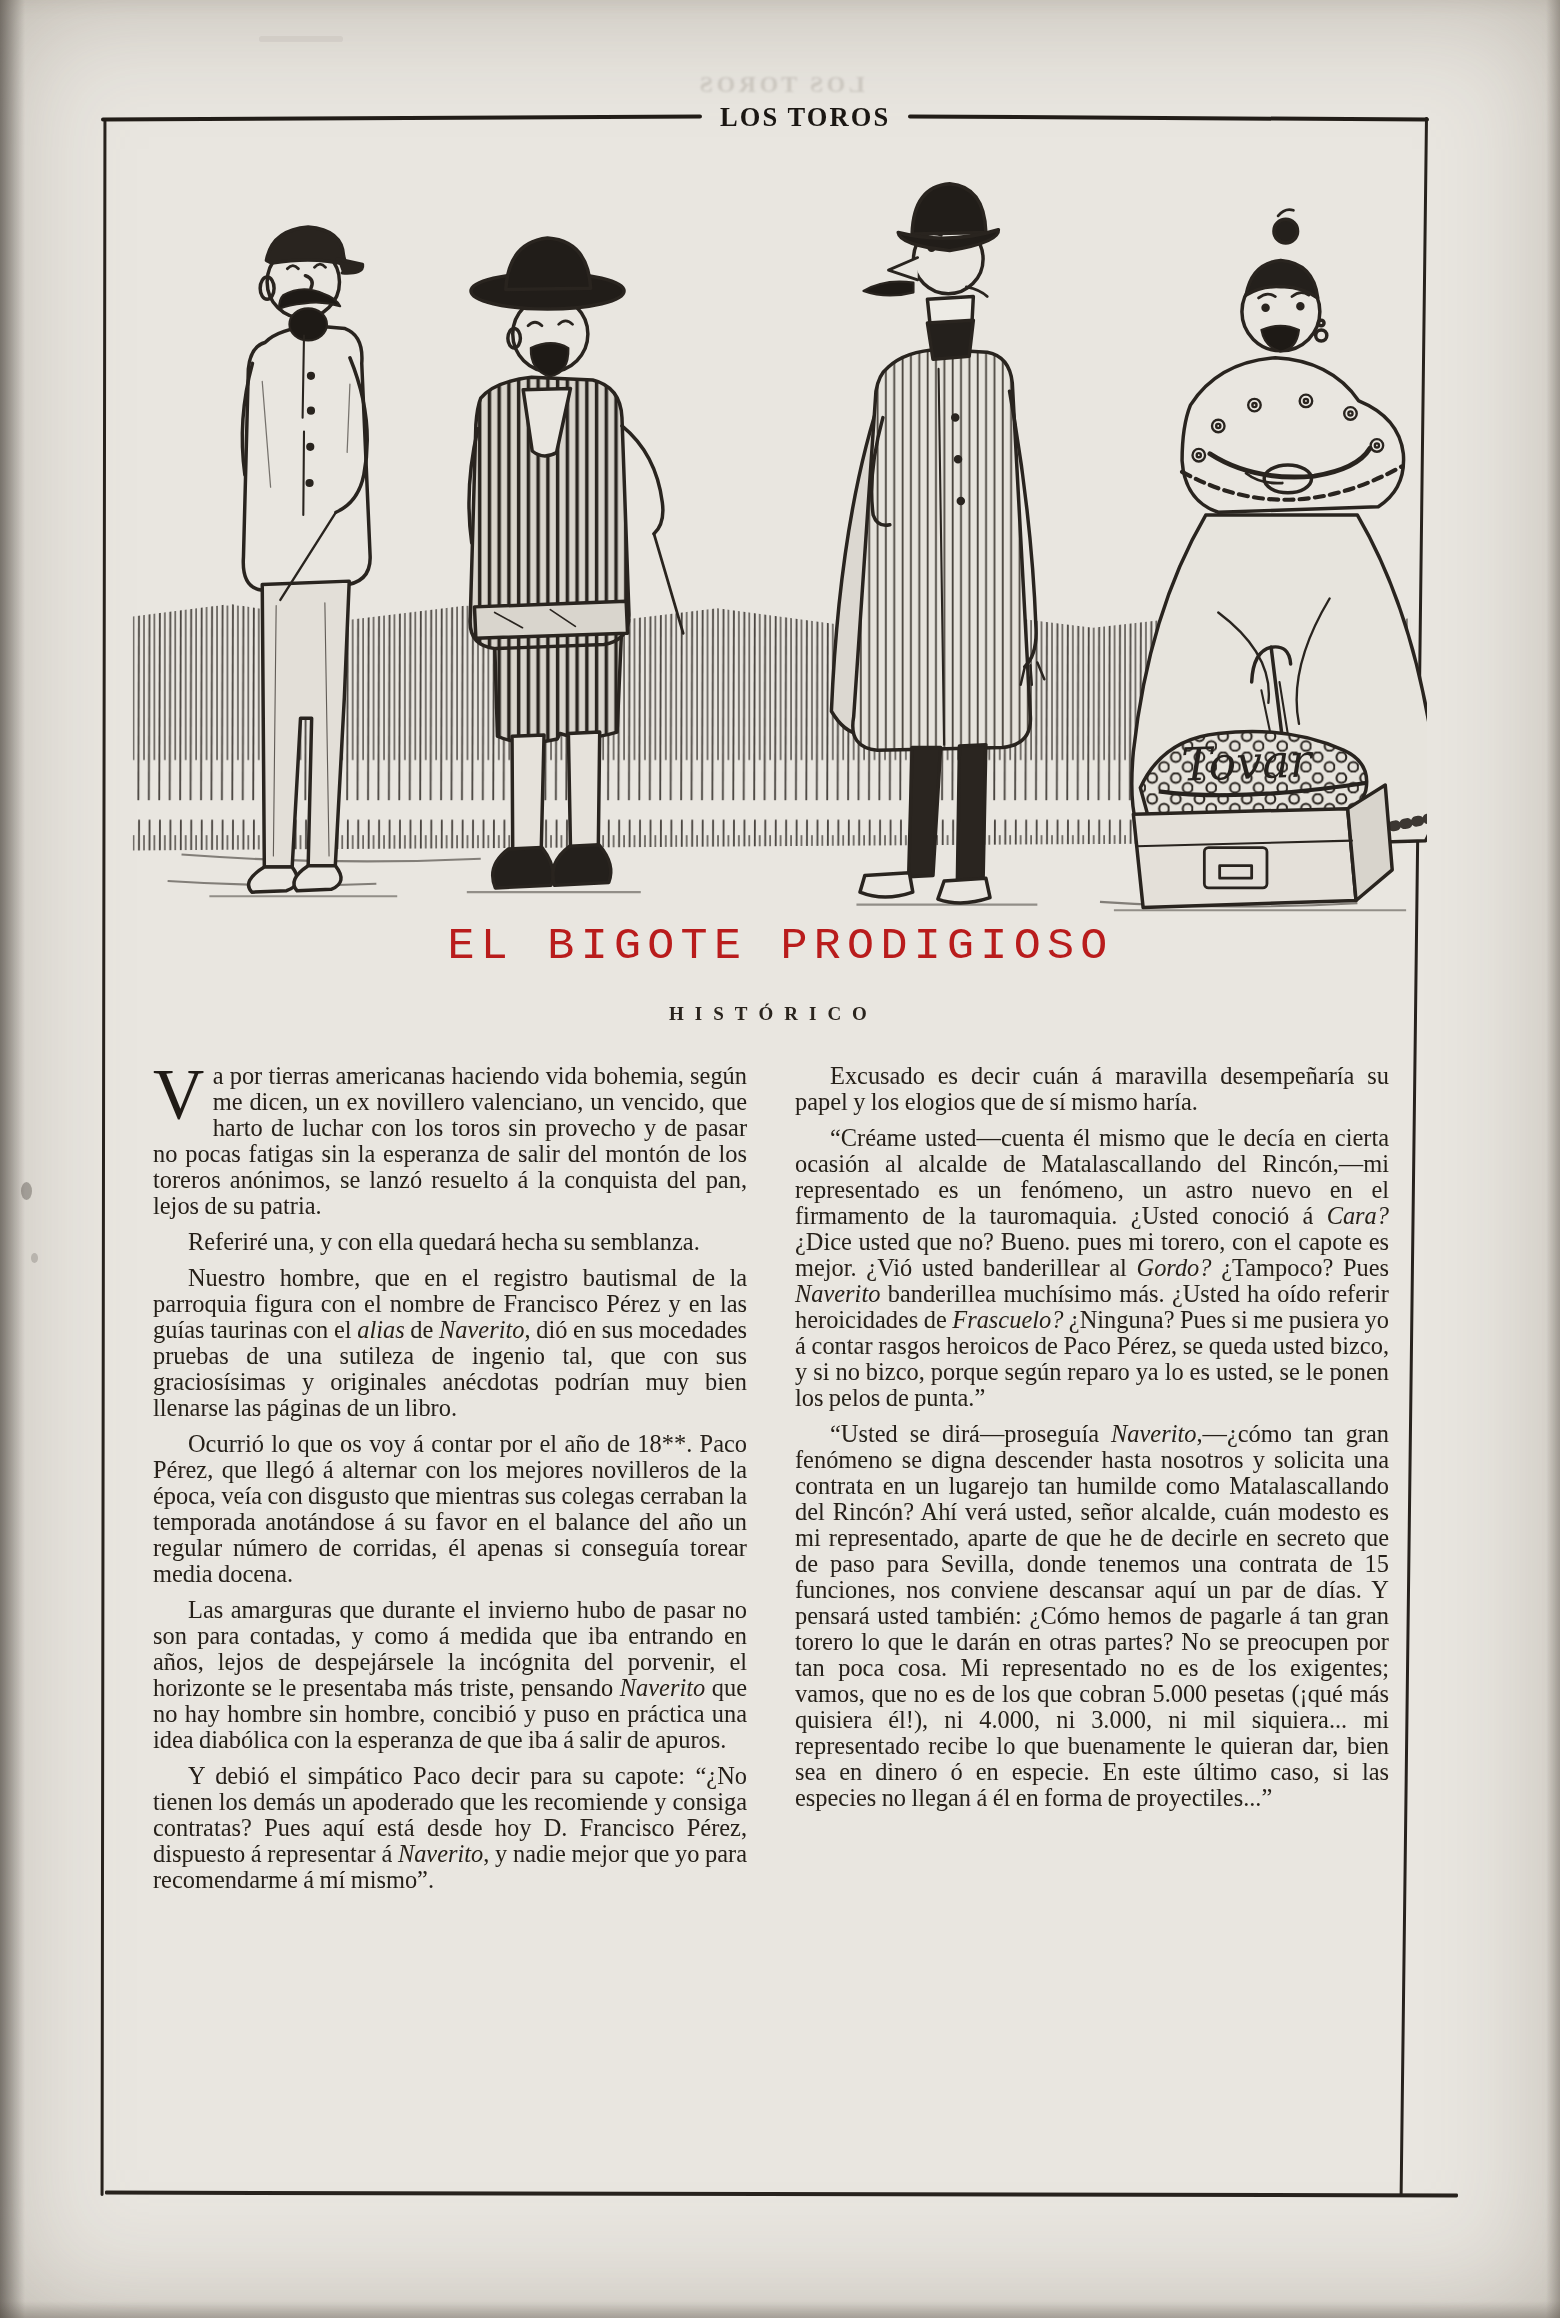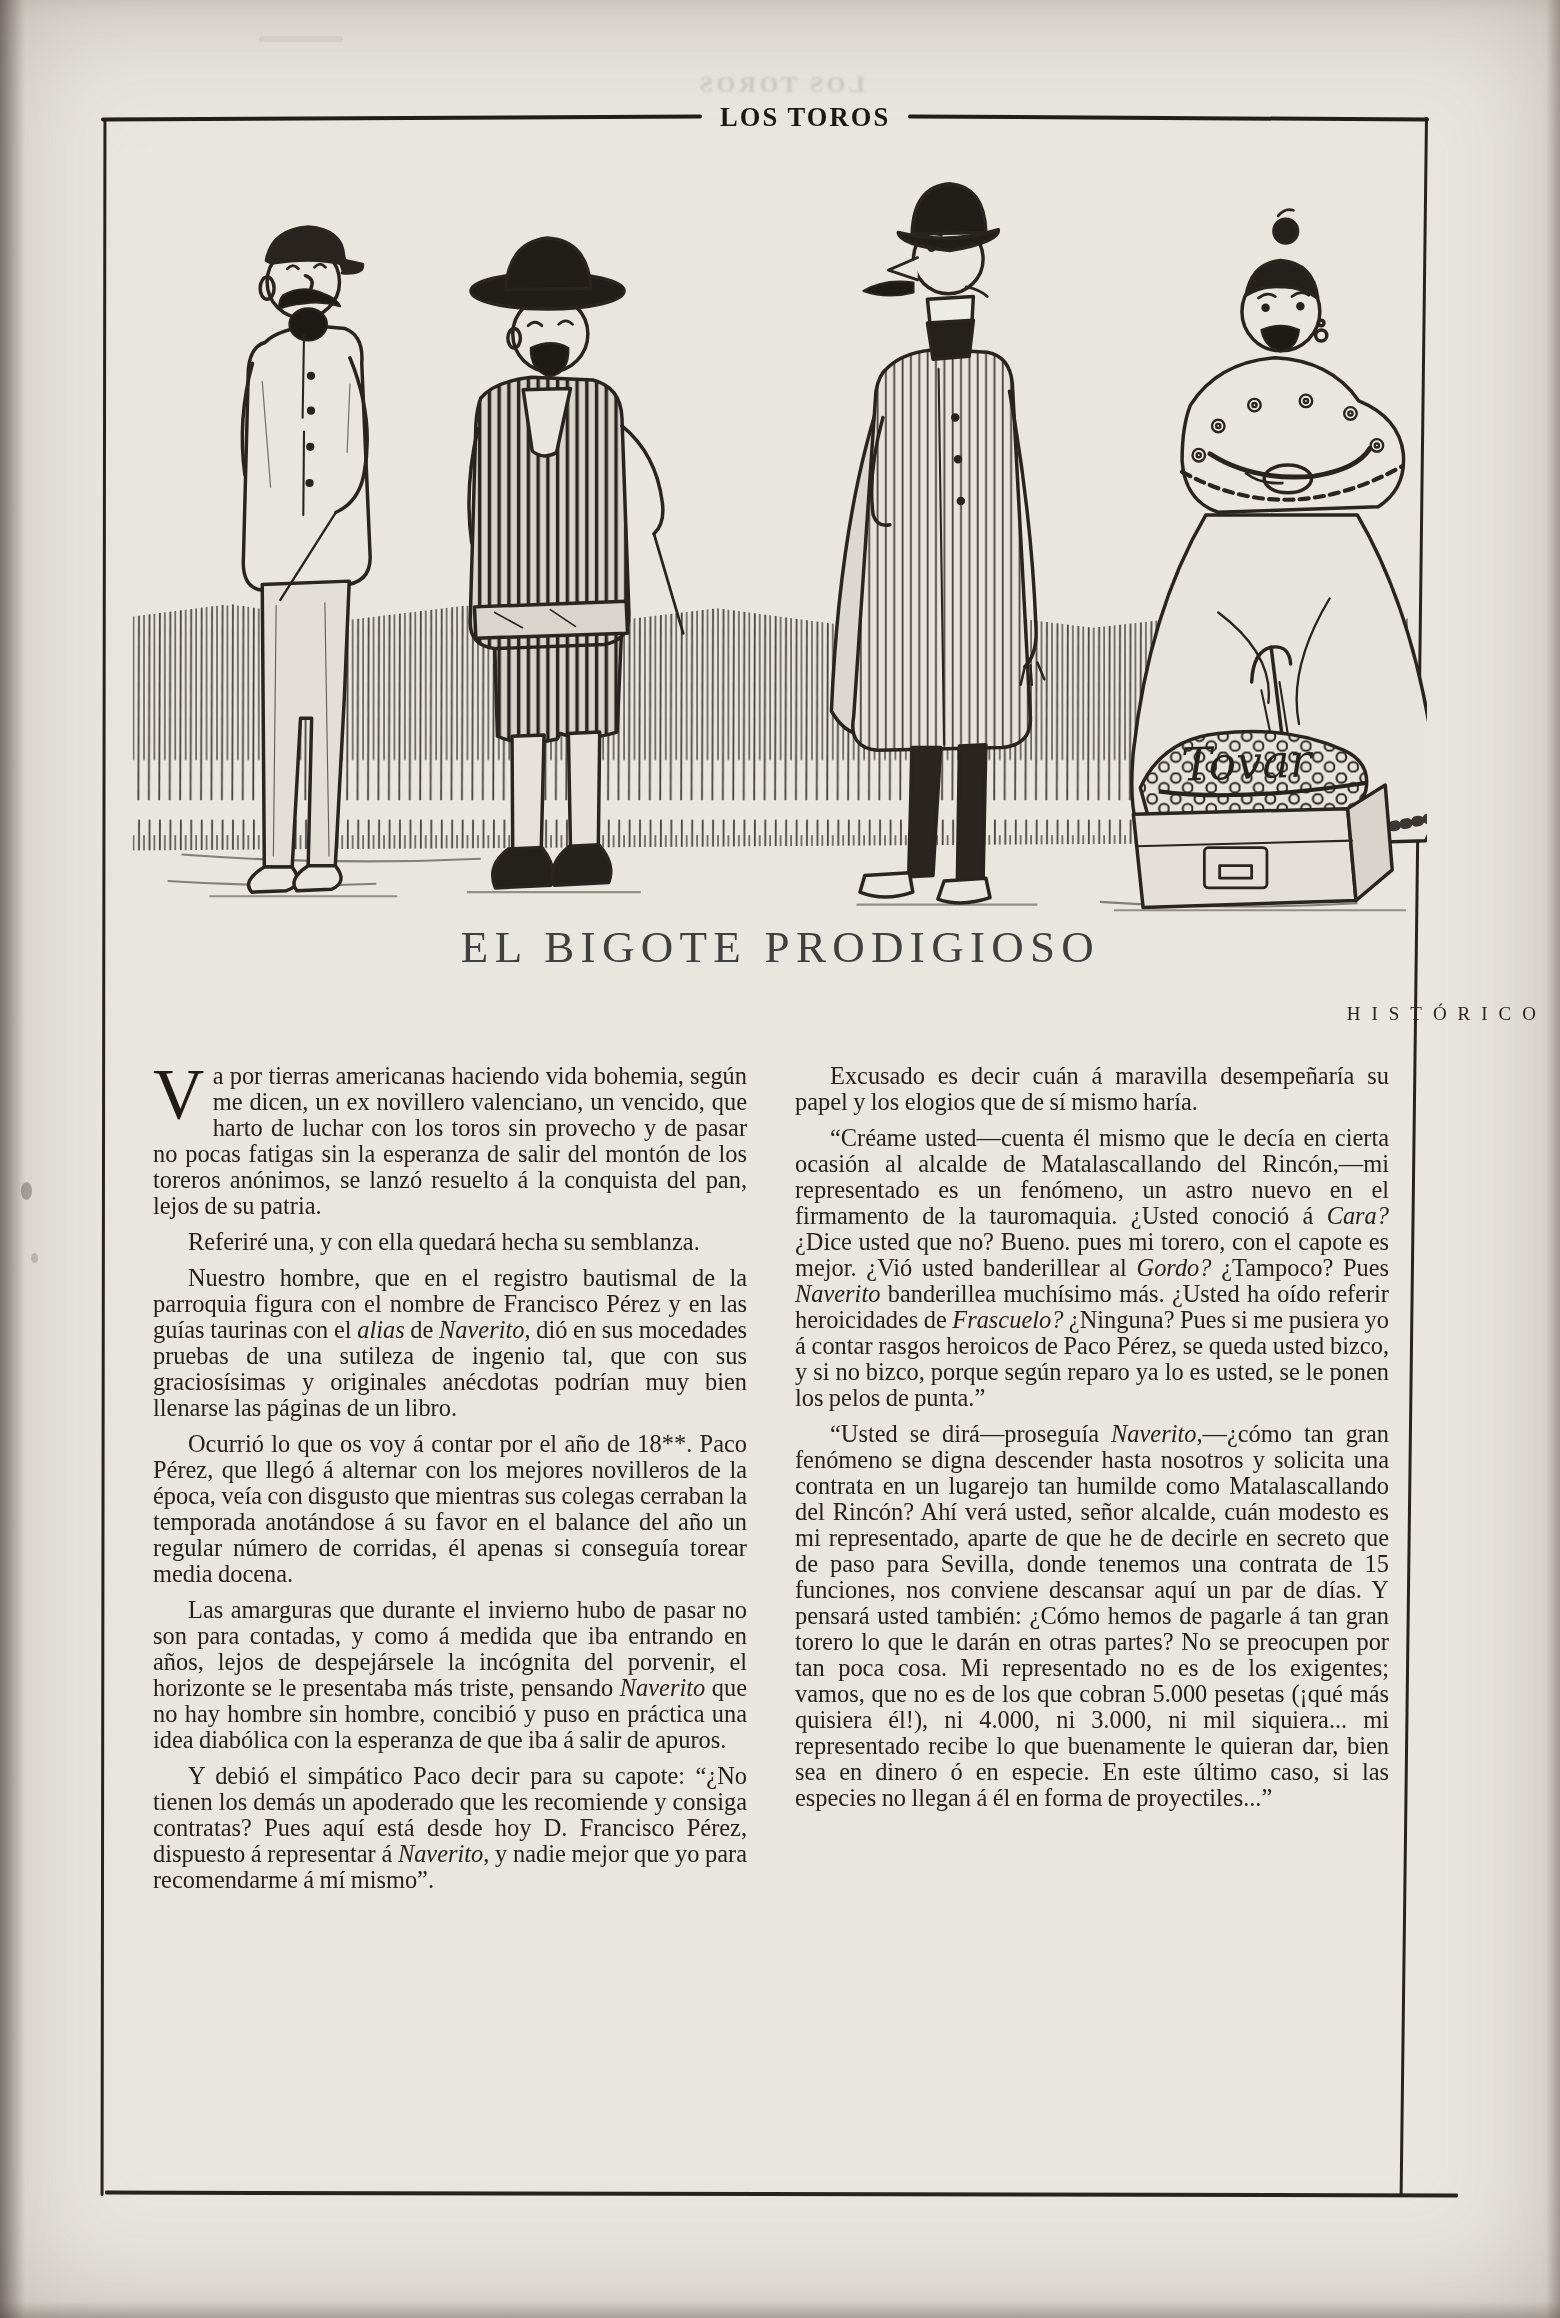--- a/index.html
+++ b/index.html
@@ -29,23 +29,23 @@
     display:flex;align-items:center;}
   .masthead-rule{height:3.5px;background:#221d18;border-radius:2.1px;}
   .masthead-rule.l{width:601px;transform:rotate(-.3deg);}
   .masthead-rule.r{flex:1;transform:rotate(.35deg);}
   .masthead{font-weight:bold;font-size:26.5px;letter-spacing:2.1px;color:#1b1713;
     padding:0 18px;white-space:nowrap;}
 
   .illustration{position:absolute;left:105px;top:125px;}
 
   .article-title{position:absolute;left:0;top:921px;width:1561px;text-align:center;
-    font-size:45px;letter-spacing:6.3px;color:#404040;font-weight:normal;}
-  .article-subtitle{position:absolute;left:0;top:1003px;width:1547px;text-align:right;
-    font-size:19px;letter-spacing:11px;color:#2a241d;}
+    font-size:45px;letter-spacing:6.3px;color:#b91c1c;font-weight:normal;font-family:Liberation Mono, monospace;}
+  .article-subtitle{position:absolute;left:0;top:1003px;width:1547px;text-align:center;
+    font-size:19px;letter-spacing:11px;color:#2a241d;font-weight:bold;}
 
   .col{position:absolute;top:1053px;width:614px;
     font-size:24.4px;line-height:26px;text-align:justify;color:#262019;
     word-spacing:-0.7px;}
   .col-left{left:143px;}
   .col-right{left:785px;}
   .col p{margin:10px;text-indent:35px;}
   .col p.dropcap{text-indent:0;}
   .col p.dropcap::first-letter{
     float:left;font-size:71px;line-height:56px;padding:2.8px 8.4px 0 0;color:#201b16;}

